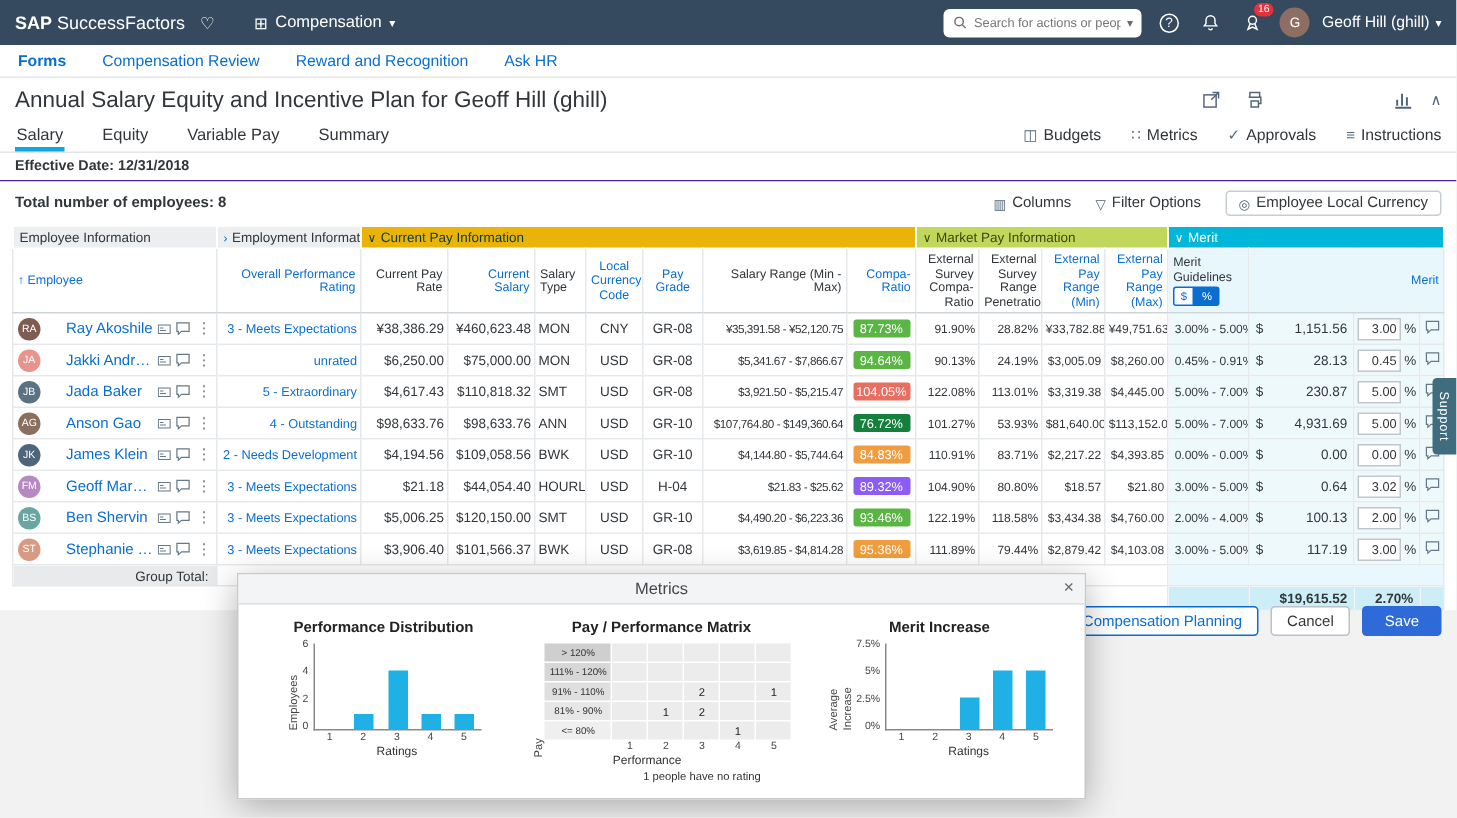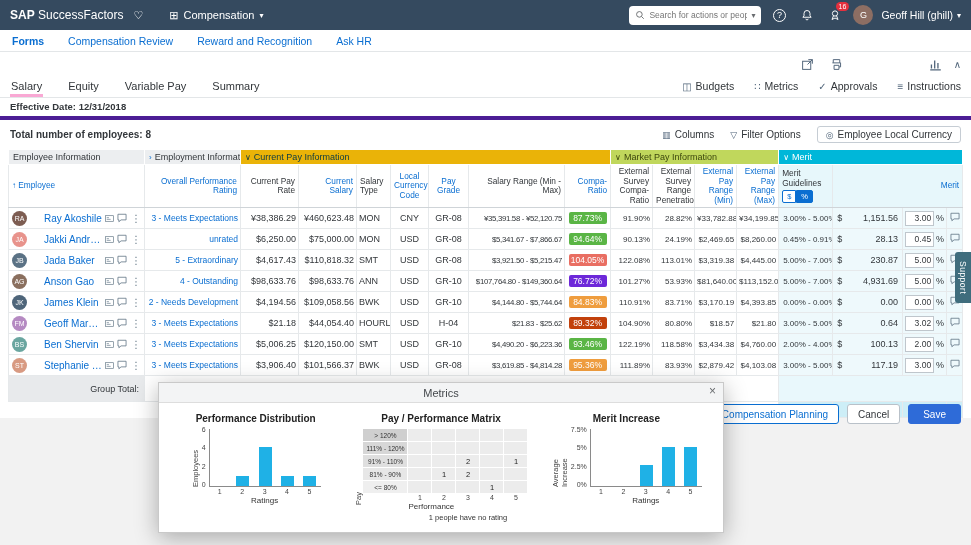--- a/index.html
+++ b/index.html
@@ -36,27 +36,27 @@
   .page-head { background:#fff; display:flex; align-items:center; padding:6px 10px 3px; }
   .page-title { font-size:15px; font-weight:normal; color:#32363a; white-space:nowrap; }
   .head-icons { margin-left:auto; display:flex; align-items:center; gap:16px; }
   .head-icons .ic { cursor:pointer; color:#51657a; display:flex; align-items:center; }
   .head-group2 { margin-left:70px; display:flex; gap:12px; align-items:center; }
   .chev-up { font-size:10px; color:#51657a; }
 
   
   .tabs-row { background:#fff; display:flex; align-items:flex-end; padding:0 10px; border-bottom:1px solid #e3e6e8; height:24px; }
   .tab { font-size:11px; color:#32363a; margin-right:24px; padding:4px 1px 5px; cursor:pointer; }
-  .tab.active { padding-bottom:2px; border-bottom:3px solid #f9a8d4; }
+  .tab.active { padding-bottom:2px; border-bottom:3px solid #0ea5e9; }
   .tab-actions { margin-left:auto; display:flex; gap:20px; align-items:center; padding-bottom:5px; }
   .tab-action { font-size:10.5px; color:#32363a; display:flex; align-items:center; gap:4px; cursor:pointer; }
   .tab-action .ic { color:#51657a; font-size:10px; }
 
   
-  .meta-row { background:#fff; font-size:9.5px; font-weight:600; padding:3px 10px 4px; border-bottom:4px solid #4c1d95; }
+  .meta-row { background:#fff; font-size:9.5px; font-weight:600; padding:3px 10px 4px; border-bottom:1px solid #4c1d95; }
   .table-toolbar { background:#fff; display:flex; align-items:center; padding:6px 10px; font-size:10px; }
   .emp-count { font-weight:600; }
   .toolbar-right { margin-left:auto; display:flex; gap:16px; align-items:center; }
   .tb-btn { display:flex; align-items:center; gap:4px; font-size:10px; color:#32363a; cursor:pointer; }
   .tb-btn .ic { color:#51657a; font-size:9px; }
   .tb-btn.chip { border:1px solid #c6cdd4; border-radius:3px; padding:2px 8px; }
 
   
   .sheet { background:#fff; padding:0 8px; }
   table { border-collapse:collapse; table-layout:fixed; width:954px; }
@@ -90,21 +90,21 @@
   .mini-ic { display:flex; align-items:center; flex:none; }
   .kebab { color:#647887; font-size:10px; cursor:pointer; flex:none; padding:0 1px; }
   .rating-link { font-size:8.5px; }
   .badge-compa { display:inline-block; min-width:38px; border-radius:2px; color:#fff; font-size:8.5px; text-align:center; padding:1px 2px; }
   td.merit-cell { background:#eef9fc; }
   td.gd { font-size:8px; text-align:center; padding-left:4px; }
   .amt-wrap { display:flex; justify-content:space-between; align-items:center; padding:0 2px; }
   .pct-wrap { display:flex; justify-content:flex-end; align-items:center; gap:2px; }
   .pct-box { display:inline-block; width:30px; border:1px solid #bfc6cc; background:#fff; text-align:right; padding:0 2px; font-size:8.5px; line-height:13px; }
 
-  tfoot td { height:26px; font-size:9px; }
+  tfoot td { height:14px; font-size:9px; }
   .gt-label { background:#e8eaec; text-align:right; padding:0 5px; }
   .gt-mid { background:#fff; }
   .gt-merit { background:#e9f8fc; }
   .totals-row td { height:16px; }
   .no-cell { border:none; background:transparent; }
   .total-cyan { background:#cdeef7; font-weight:bold; font-size:9px; padding:0 4px; }
 
   
   .bottom-strip { height:145px; background:#f2f2f2; }
   .footer-actions { position:absolute; right:10px; top:404px; display:flex; gap:8px; z-index:5; }
@@ -188,20 +188,21 @@
 </header>
 
 <nav class="module-nav">
   <a class="nav-link active">Forms</a>
   <a class="nav-link">Compensation Review</a>
   <a class="nav-link">Reward and Recognition</a>
   <a class="nav-link">Ask HR</a>
 </nav>
 
 <section class="page-head">
+  <h1 class="page-title">Annual Salary Equity and Incentive Plan for Geoff Hill (ghill)</h1>
   <div class="head-icons">
     <span class="ic">
         <svg width="13" height="13" viewBox="0 0 16 16" fill="none" stroke="#51657a" stroke-width="1.2">
           <rect x="2" y="4" width="10" height="10"></rect>
           <path d="M9 2h5v5M14 2l-6 6"></path>
         </svg>
       </span>
     <span class="ic">
         <svg width="13" height="13" viewBox="0 0 16 16" fill="none" stroke="#51657a" stroke-width="1.2">
           <path d="M4 6V2h8v4M3 6h10v5h-2M5 9h6v5H5z"></path>
@@ -339,21 +340,21 @@
           <td class="num">¥38,386.29</td>
           <td class="num">¥460,623.48</td>
           <td>MON</td>
           <td class="ctr">CNY</td>
           <td class="ctr">GR-08</td>
           <td class="num range-cell">¥35,391.58 - ¥52,120.75</td>
           <td class="ctr"><span class="badge-compa" style="background:#5ab545">87.73%</span></td>
           <td class="num ext">91.90%</td>
           <td class="num ext">28.82%</td>
           <td class="num ext">¥33,782.88</td>
-          <td class="num ext">¥34,199.85</td>
+          <td class="num ext">¥49,751.63</td>
           <td class="merit-cell gd">3.00% - 5.00%</td>
           <td class="merit-cell">
             <div class="amt-wrap">
               <span>$</span>
               <span>1,151.56</span>
             </div>
           </td>
           <td class="merit-cell">
             <div class="pct-wrap">
               <span class="pct-box">3.00</span>
@@ -388,21 +389,21 @@
           <td class="num"><a class="link rating-link">unrated</a></td>
           <td class="num">$6,250.00</td>
           <td class="num">$75,000.00</td>
           <td>MON</td>
           <td class="ctr">USD</td>
           <td class="ctr">GR-08</td>
           <td class="num range-cell">$5,341.67 - $7,866.67</td>
           <td class="ctr"><span class="badge-compa" style="background:#5ab545">94.64%</span></td>
           <td class="num ext">90.13%</td>
           <td class="num ext">24.19%</td>
-          <td class="num ext">$2,469.65</td>
+          <td class="num ext">$3,005.09</td>
           <td class="num ext">$8,260.00</td>
           <td class="merit-cell gd">0.45% - 0.91%</td>
           <td class="merit-cell">
             <div class="amt-wrap">
               <span>$</span>
               <span>28.13</span>
             </div>
           </td>
           <td class="merit-cell">
             <div class="pct-wrap">
@@ -485,21 +486,21 @@
               <span class="kebab">⋮</span>
             </div>
           </td>
           <td class="num"><a class="link rating-link">4 - Outstanding</a></td>
           <td class="num">$98,633.76</td>
           <td class="num">$98,633.76</td>
           <td>ANN</td>
           <td class="ctr">USD</td>
           <td class="ctr">GR-10</td>
           <td class="num range-cell">$107,764.80 - $149,360.64</td>
-          <td class="ctr"><span class="badge-compa" style="background:#6d28d9">76.72%</span></td>
+          <td class="ctr"><span class="badge-compa" style="background:#15803d">76.72%</span></td>
           <td class="num ext">101.27%</td>
           <td class="num ext">53.93%</td>
           <td class="num ext">$81,640.00</td>
           <td class="num ext">$113,152.00</td>
           <td class="merit-cell gd">5.00% - 7.00%</td>
           <td class="merit-cell">
             <div class="amt-wrap">
               <span>$</span>
               <span>4,931.69</span>
             </div>
@@ -538,21 +539,21 @@
           <td class="num"><a class="link rating-link">2 - Needs Development</a></td>
           <td class="num">$4,194.56</td>
           <td class="num">$109,058.56</td>
           <td>BWK</td>
           <td class="ctr">USD</td>
           <td class="ctr">GR-10</td>
           <td class="num range-cell">$4,144.80 - $5,744.64</td>
           <td class="ctr"><span class="badge-compa" style="background:#ef9d3e">84.83%</span></td>
           <td class="num ext">110.91%</td>
           <td class="num ext">83.71%</td>
-          <td class="num ext">$3,170.19</td>
+          <td class="num ext">$2,217.22</td>
           <td class="num ext">$4,393.85</td>
           <td class="merit-cell gd">0.00% - 0.00%</td>
           <td class="merit-cell">
             <div class="amt-wrap">
               <span>$</span>
               <span>0.00</span>
             </div>
           </td>
           <td class="merit-cell">
             <div class="pct-wrap">
@@ -585,21 +586,21 @@
               <span class="kebab">⋮</span>
             </div>
           </td>
           <td class="num"><a class="link rating-link">3 - Meets Expectations</a></td>
           <td class="num">$21.18</td>
           <td class="num">$44,054.40</td>
           <td>HOURLY</td>
           <td class="ctr">USD</td>
           <td class="ctr">H-04</td>
           <td class="num range-cell">$21.83 - $25.62</td>
-          <td class="ctr"><span class="badge-compa" style="background:#c2410c">89.32%</span></td>
+          <td class="ctr"><span class="badge-compa" style="background:#8b5cf6">89.32%</span></td>
           <td class="num ext">104.90%</td>
           <td class="num ext">80.80%</td>
           <td class="num ext">$18.57</td>
           <td class="num ext">$21.80</td>
           <td class="merit-cell gd">3.00% - 5.00%</td>
           <td class="merit-cell">
             <div class="amt-wrap">
               <span>$</span>
               <span>0.64</span>
             </div>
@@ -687,21 +688,21 @@
           </td>
           <td class="num"><a class="link rating-link">3 - Meets Expectations</a></td>
           <td class="num">$3,906.40</td>
           <td class="num">$101,566.37</td>
           <td>BWK</td>
           <td class="ctr">USD</td>
           <td class="ctr">GR-08</td>
           <td class="num range-cell">$3,619.85 - $4,814.28</td>
           <td class="ctr"><span class="badge-compa" style="background:#ef9d3e">95.36%</span></td>
           <td class="num ext">111.89%</td>
-          <td class="num ext">83.93%</td>
+          <td class="num ext">79.44%</td>
           <td class="num ext">$2,879.42</td>
           <td class="num ext">$4,103.08</td>
           <td class="merit-cell gd">3.00% - 5.00%</td>
           <td class="merit-cell">
             <div class="amt-wrap">
               <span>$</span>
               <span>117.19</span>
             </div>
           </td>
           <td class="merit-cell">

